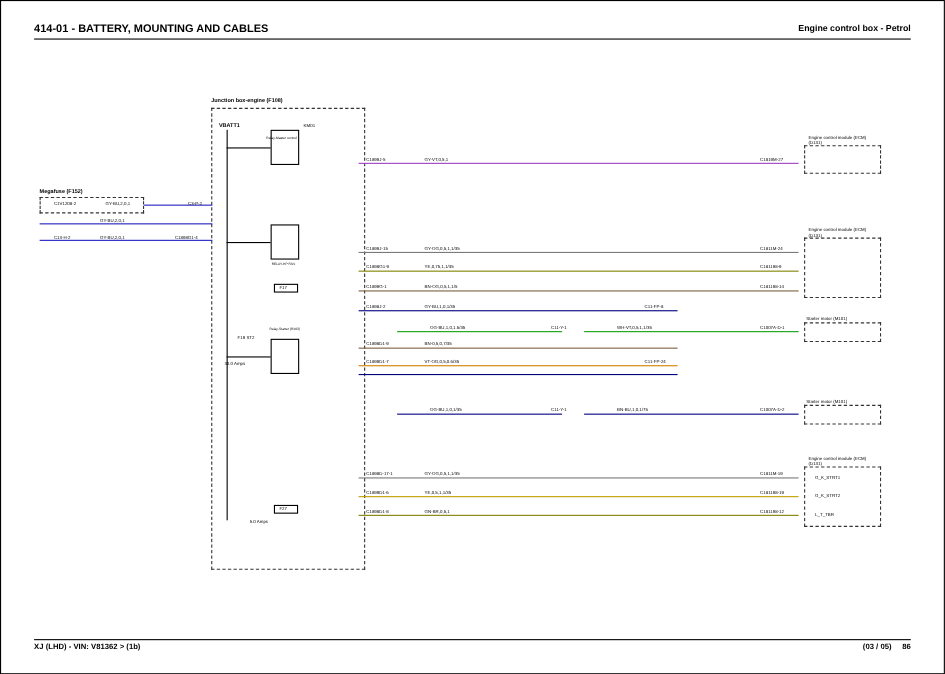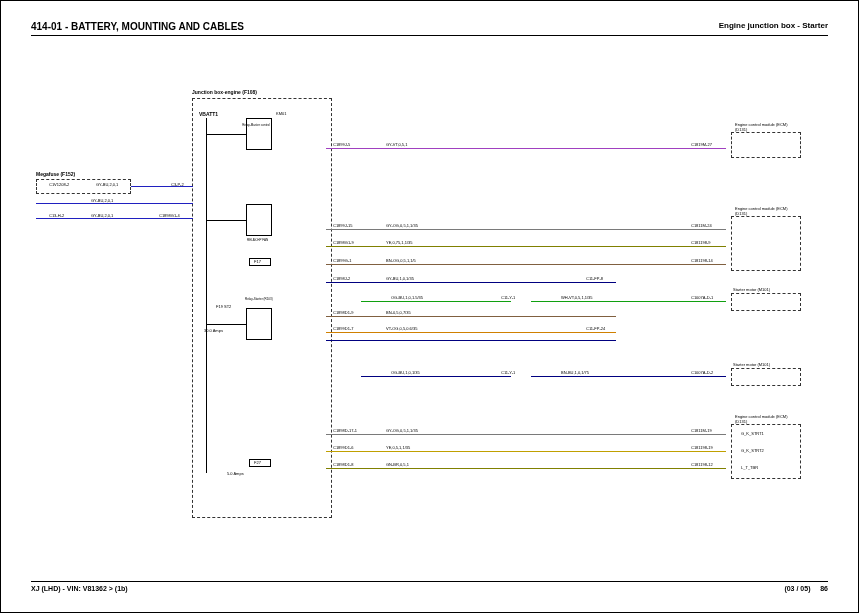--- a/index.html
+++ b/index.html
@@ -27,21 +27,21 @@
   .gold { background: #c0a000; }
   .black { background: #000; }
   .gray { background: #7a7a7a; }
 </style>
 </head>
 <body>
 <div class="page">
 
 <div class="header">
   <span class="header-left">414-01 - BATTERY, MOUNTING AND CABLES</span>
-  <span class="header-right">Engine junction box - Starter</span>
+  <span class="header-right">Engine control box - Petrol</span>
 </div>
 
 <div class="diagram">
 
   <div class="dashed-box" style="left:161px; top:42px; width:140px; height:420px;"></div>
   <div class="label" style="left:161px; top:33px;">Junction box-engine (F108)</div>
   <div class="label" style="left:168px; top:55px;">VBATT1</div>
   <div class="small-label" style="left:245px; top:55px;">KM01</div>
 
   <div class="relay-box" style="left:215px; top:62px; width:26px; height:32px;"></div>

